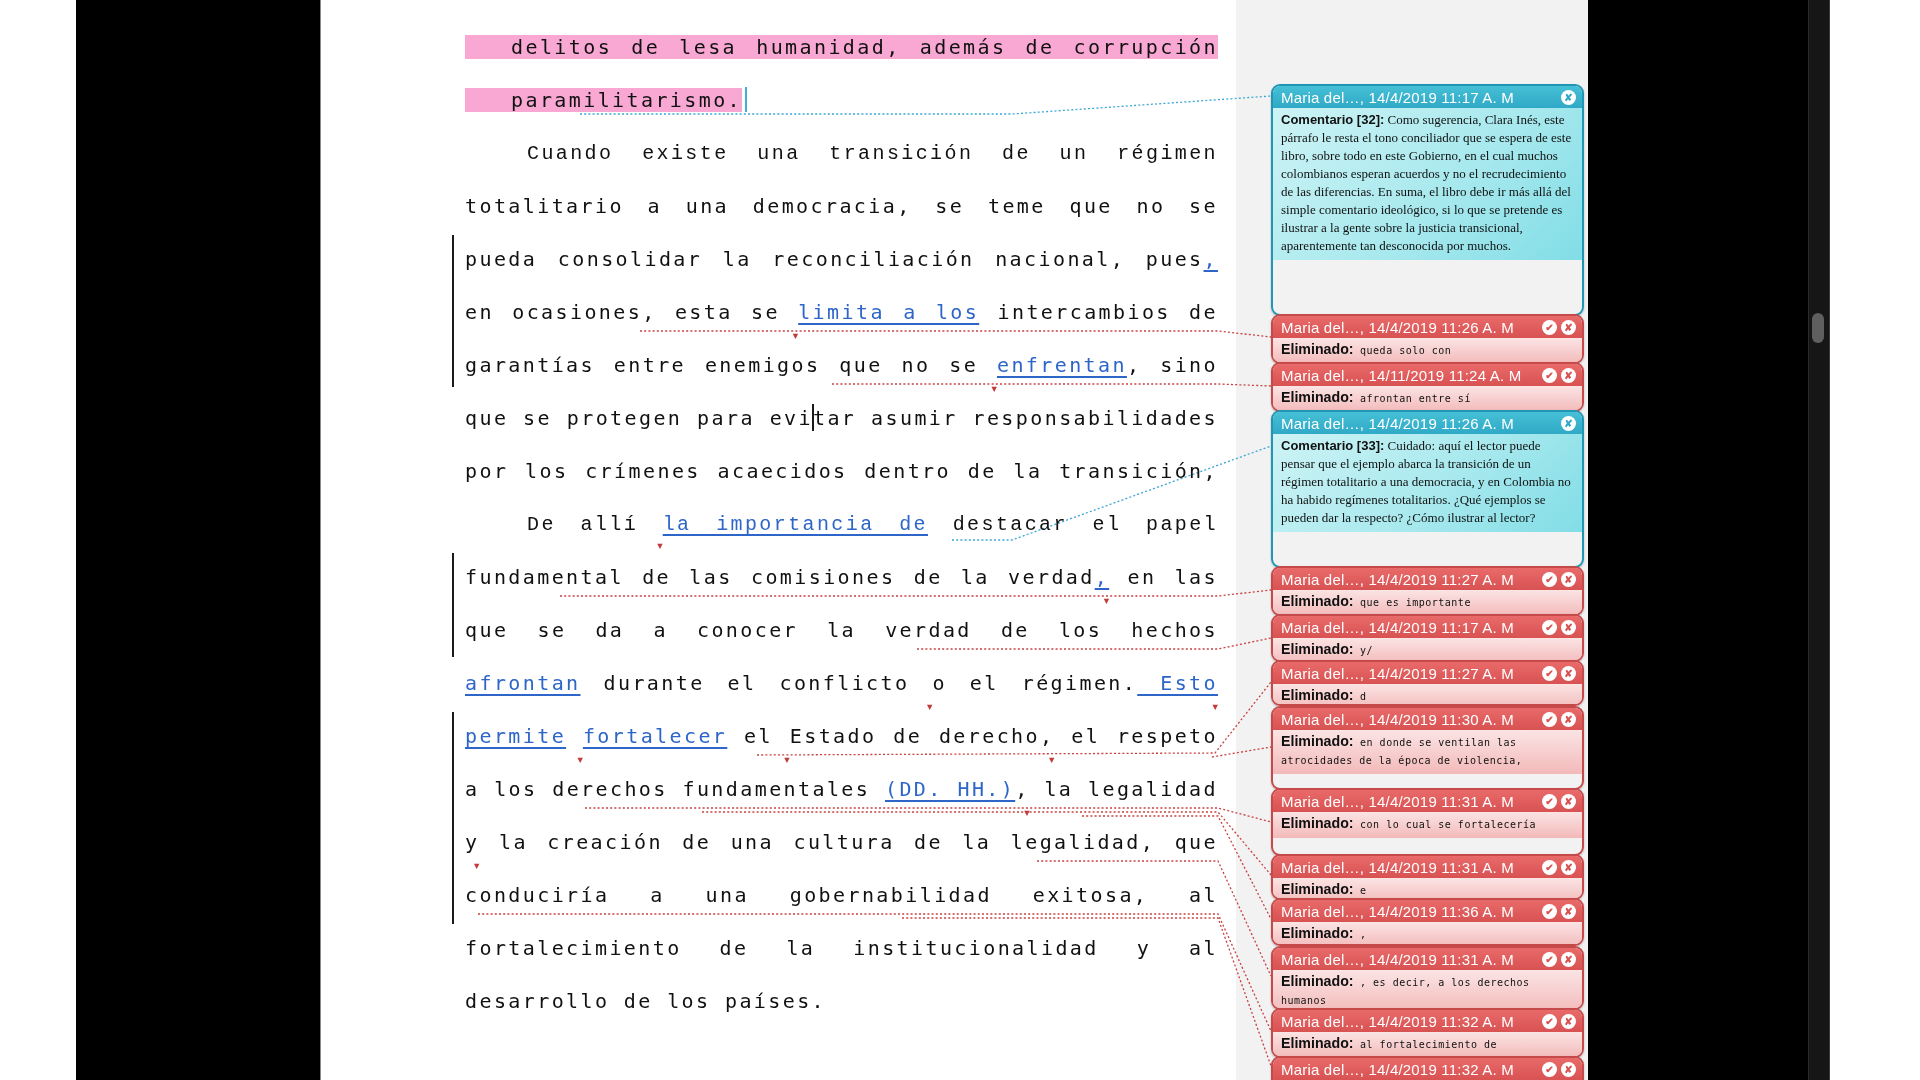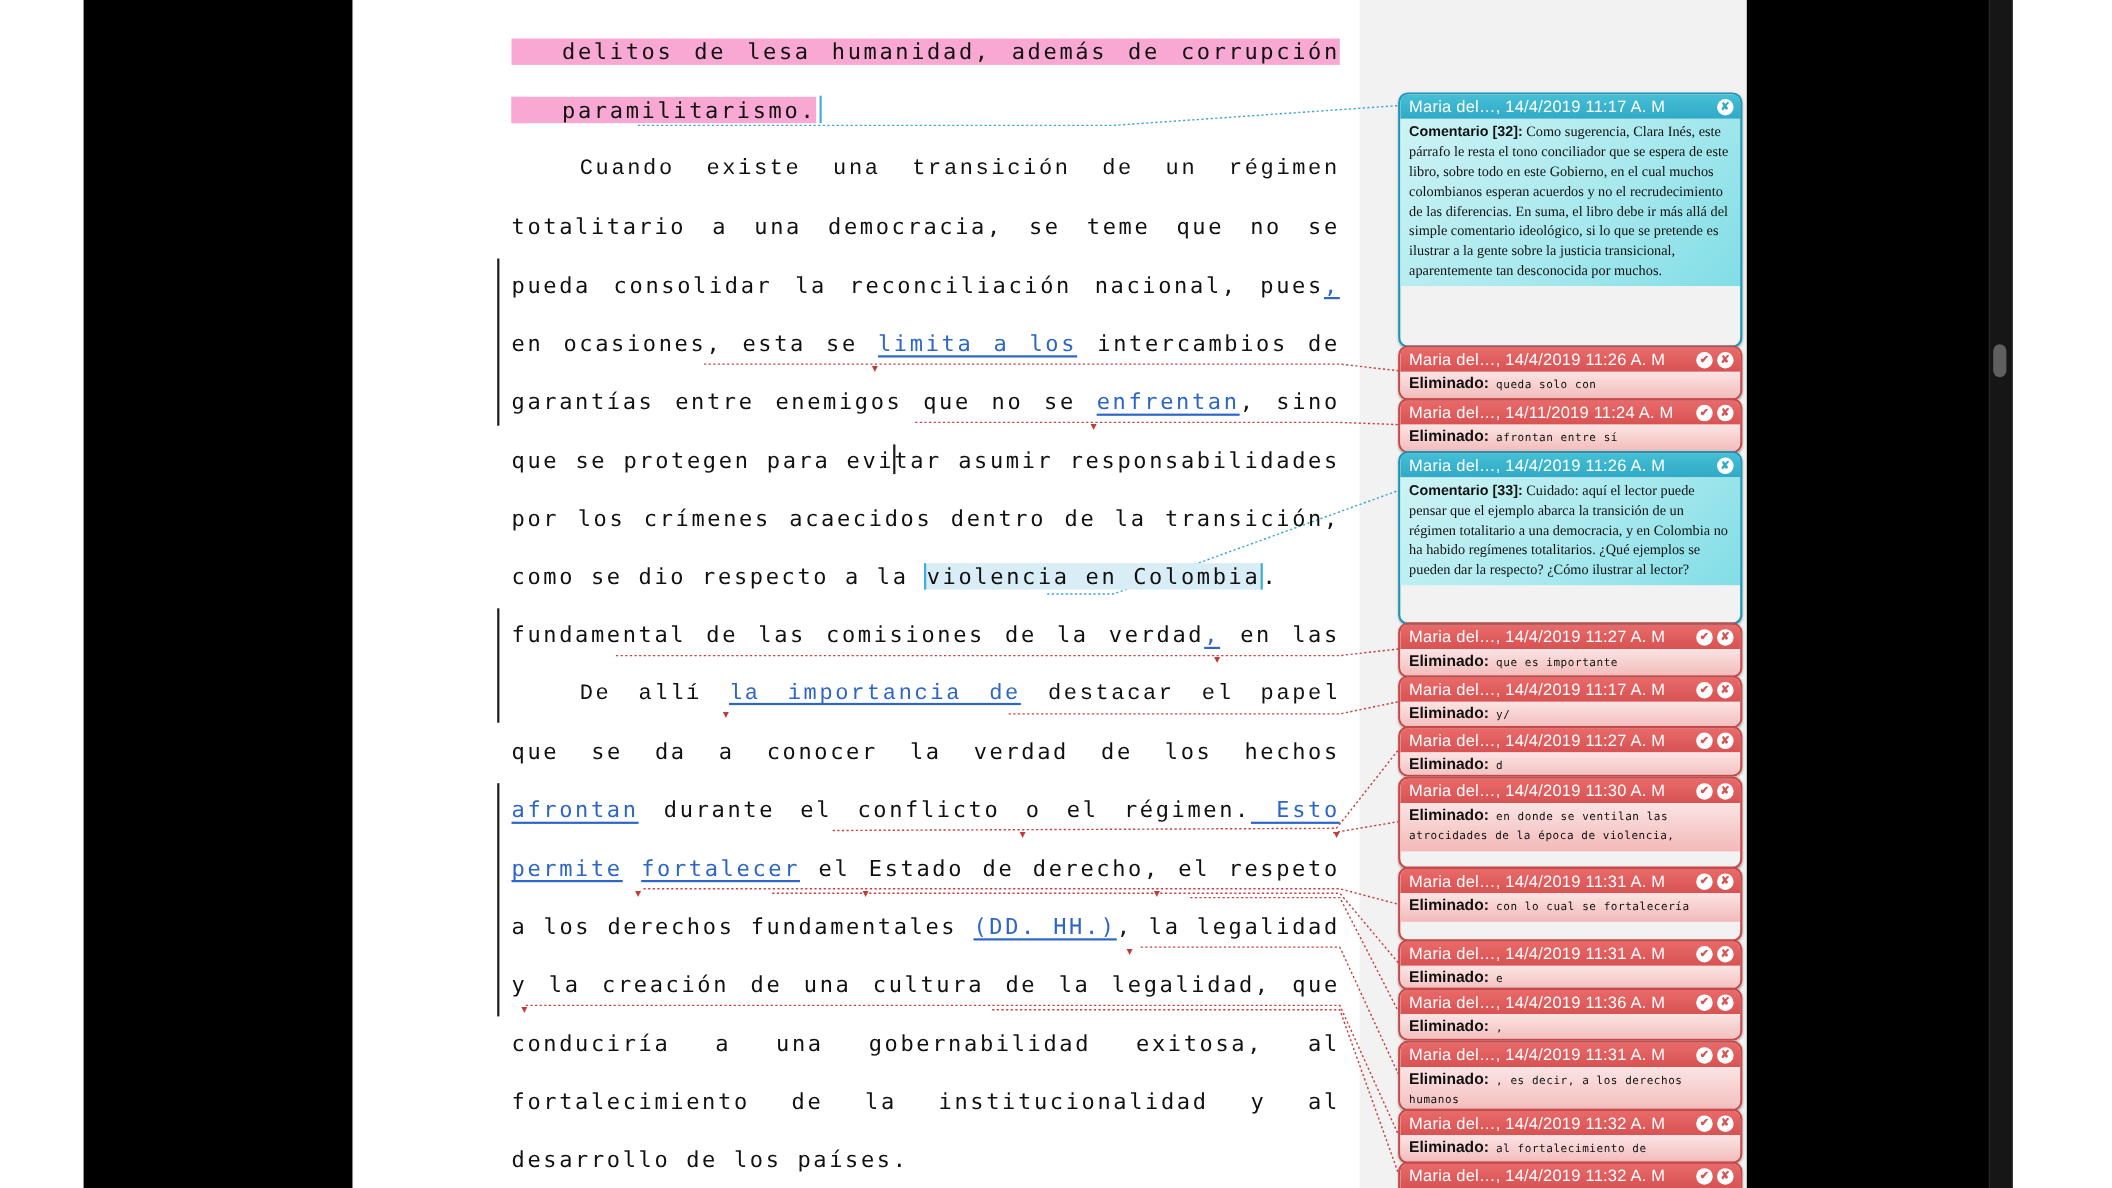--- a/index.html
+++ b/index.html
@@ -92,23 +92,22 @@
   <div id="doclines">
       <div class="docline"><span class="seg-hl">delitos de lesa humanidad, además de corrupción y</span></div>
       <div class="docline last"><span class="seg-hl">paramilitarismo.</span><span class="seg-brk"></span></div>
       <div class="docline indent"><span>Cuando existe una transición de un régimen</span></div>
       <div class="docline"><span>totalitario a una democracia, se teme que no se</span></div>
       <div class="docline"><span>pueda consolidar la reconciliación nacional, pues</span><span class="seg-ins">,</span></div>
       <div class="docline"><span>en ocasiones, esta se </span><span class="seg-ct"></span><span class="seg-ins">limita a los</span><span> intercambios de</span></div>
       <div class="docline"><span>garantías entre enemigos que no se </span><span class="seg-ct"></span><span class="seg-ins">enfrentan</span><span>, sino</span></div>
       <div class="docline"><span>que se protegen para evi</span><span class="seg-cur"></span><span>tar asumir responsabilidades</span></div>
       <div class="docline"><span>por los crímenes acaecidos dentro de la transición,</span></div>
-      <div class="docline last"><span>como se dio respecto a la </span><span class="seg-hlb">violencia en Colombia</span><span>.</span></div>
+      <div class="docline indent"><span>De allí </span><span class="seg-ct"></span><span class="seg-ins">la importancia de</span><span> destacar el papel</span></div>
       <div class="docline"><span>fundamental de las comisiones de la verdad</span><span class="seg-ins">,</span><span class="seg-ct"></span><span> en las</span></div>
-      <div class="docline indent"><span>De allí </span><span class="seg-ct"></span><span class="seg-ins">la importancia de</span><span> destacar el papel</span></div>
       <div class="docline"><span>que se da a conocer la verdad de los hechos</span></div>
       <div class="docline"><span class="seg-ins">afrontan</span><span> durante el conflicto </span><span class="seg-ct"></span><span>o el régimen.</span><span class="seg-ins"> Esto</span><span class="seg-ct"></span></div>
       <div class="docline"><span class="seg-ins">permite</span><span> </span><span class="seg-ct"></span><span class="seg-ins">fortalecer</span><span> el </span><span class="seg-ct"></span><span>Estado de derecho,</span><span class="seg-ct"></span><span> el respeto</span></div>
       <div class="docline"><span>a los derechos fundamentales </span><span class="seg-ins">(DD. HH.)</span><span>,</span><span class="seg-ct"></span><span> la legalidad</span></div>
       <div class="docline"><span>y</span><span class="seg-ct"></span><span> la creación de una cultura de la legalidad, que</span></div>
       <div class="docline"><span>conduciría a una gobernabilidad exitosa, al</span></div>
       <div class="docline"><span>fortalecimiento de la institucionalidad y al</span></div>
       <div class="docline last"><span>desarrollo de los países.</span></div>
     </div>
 

